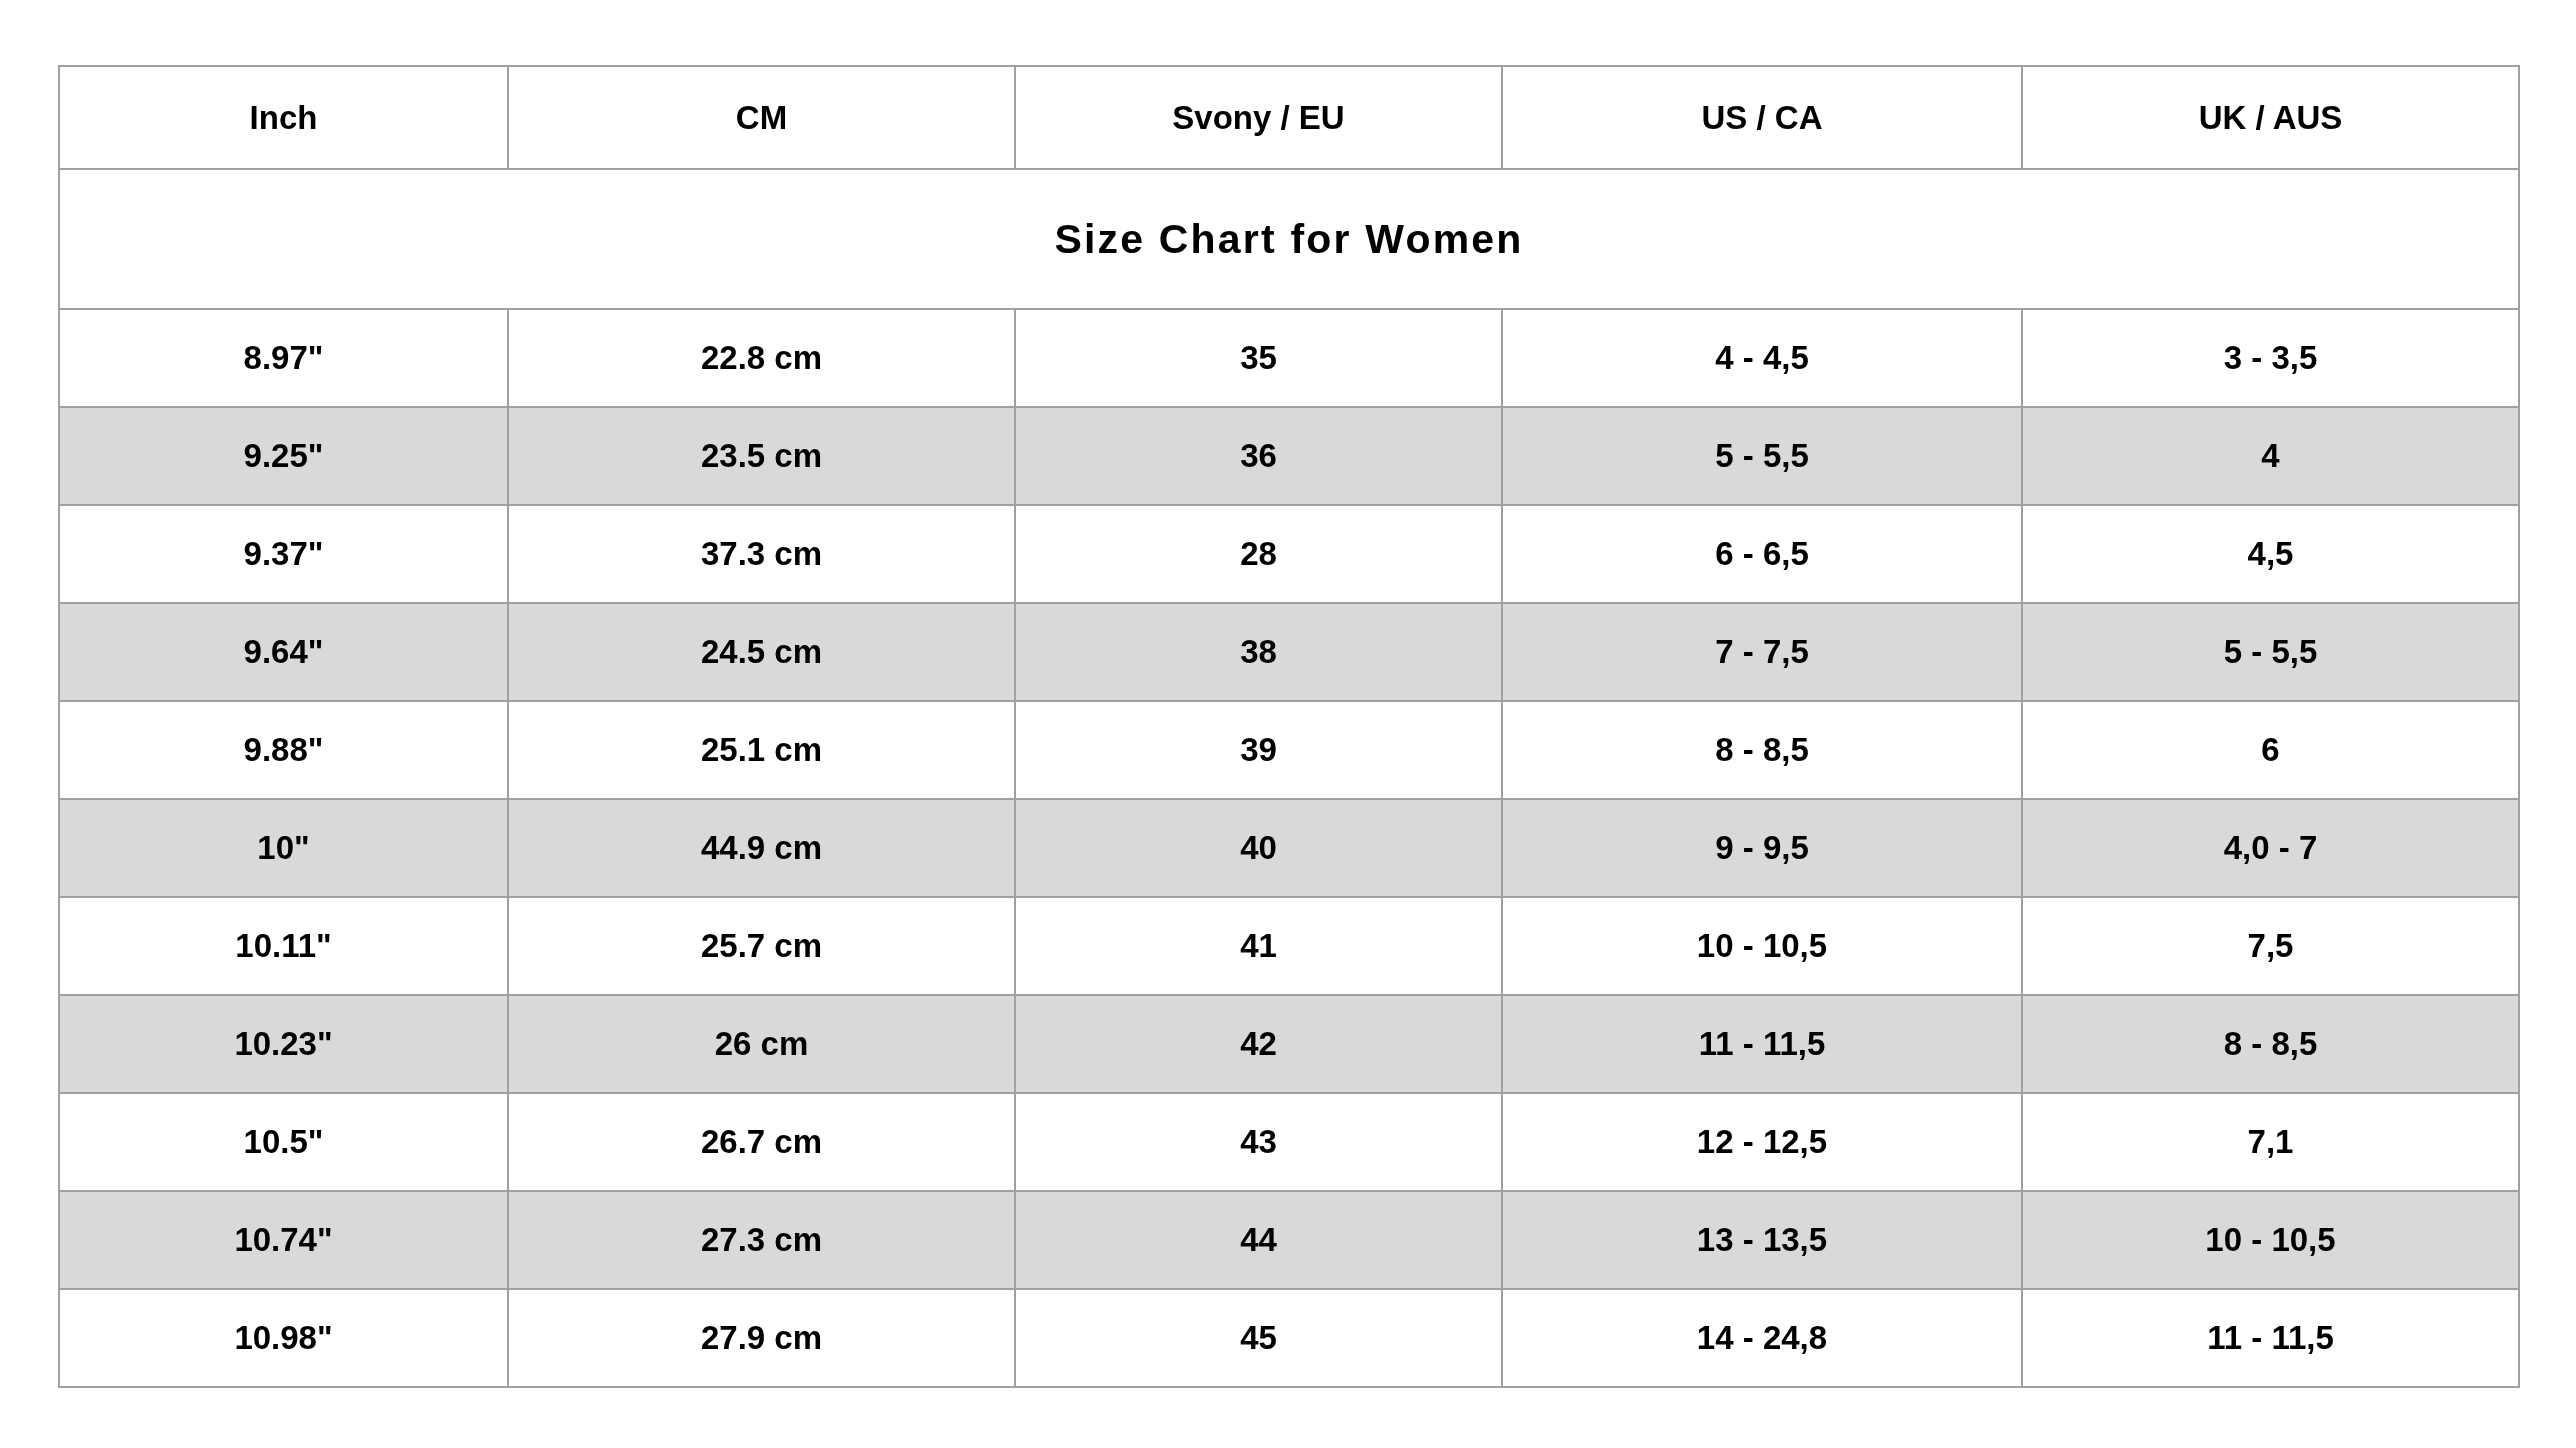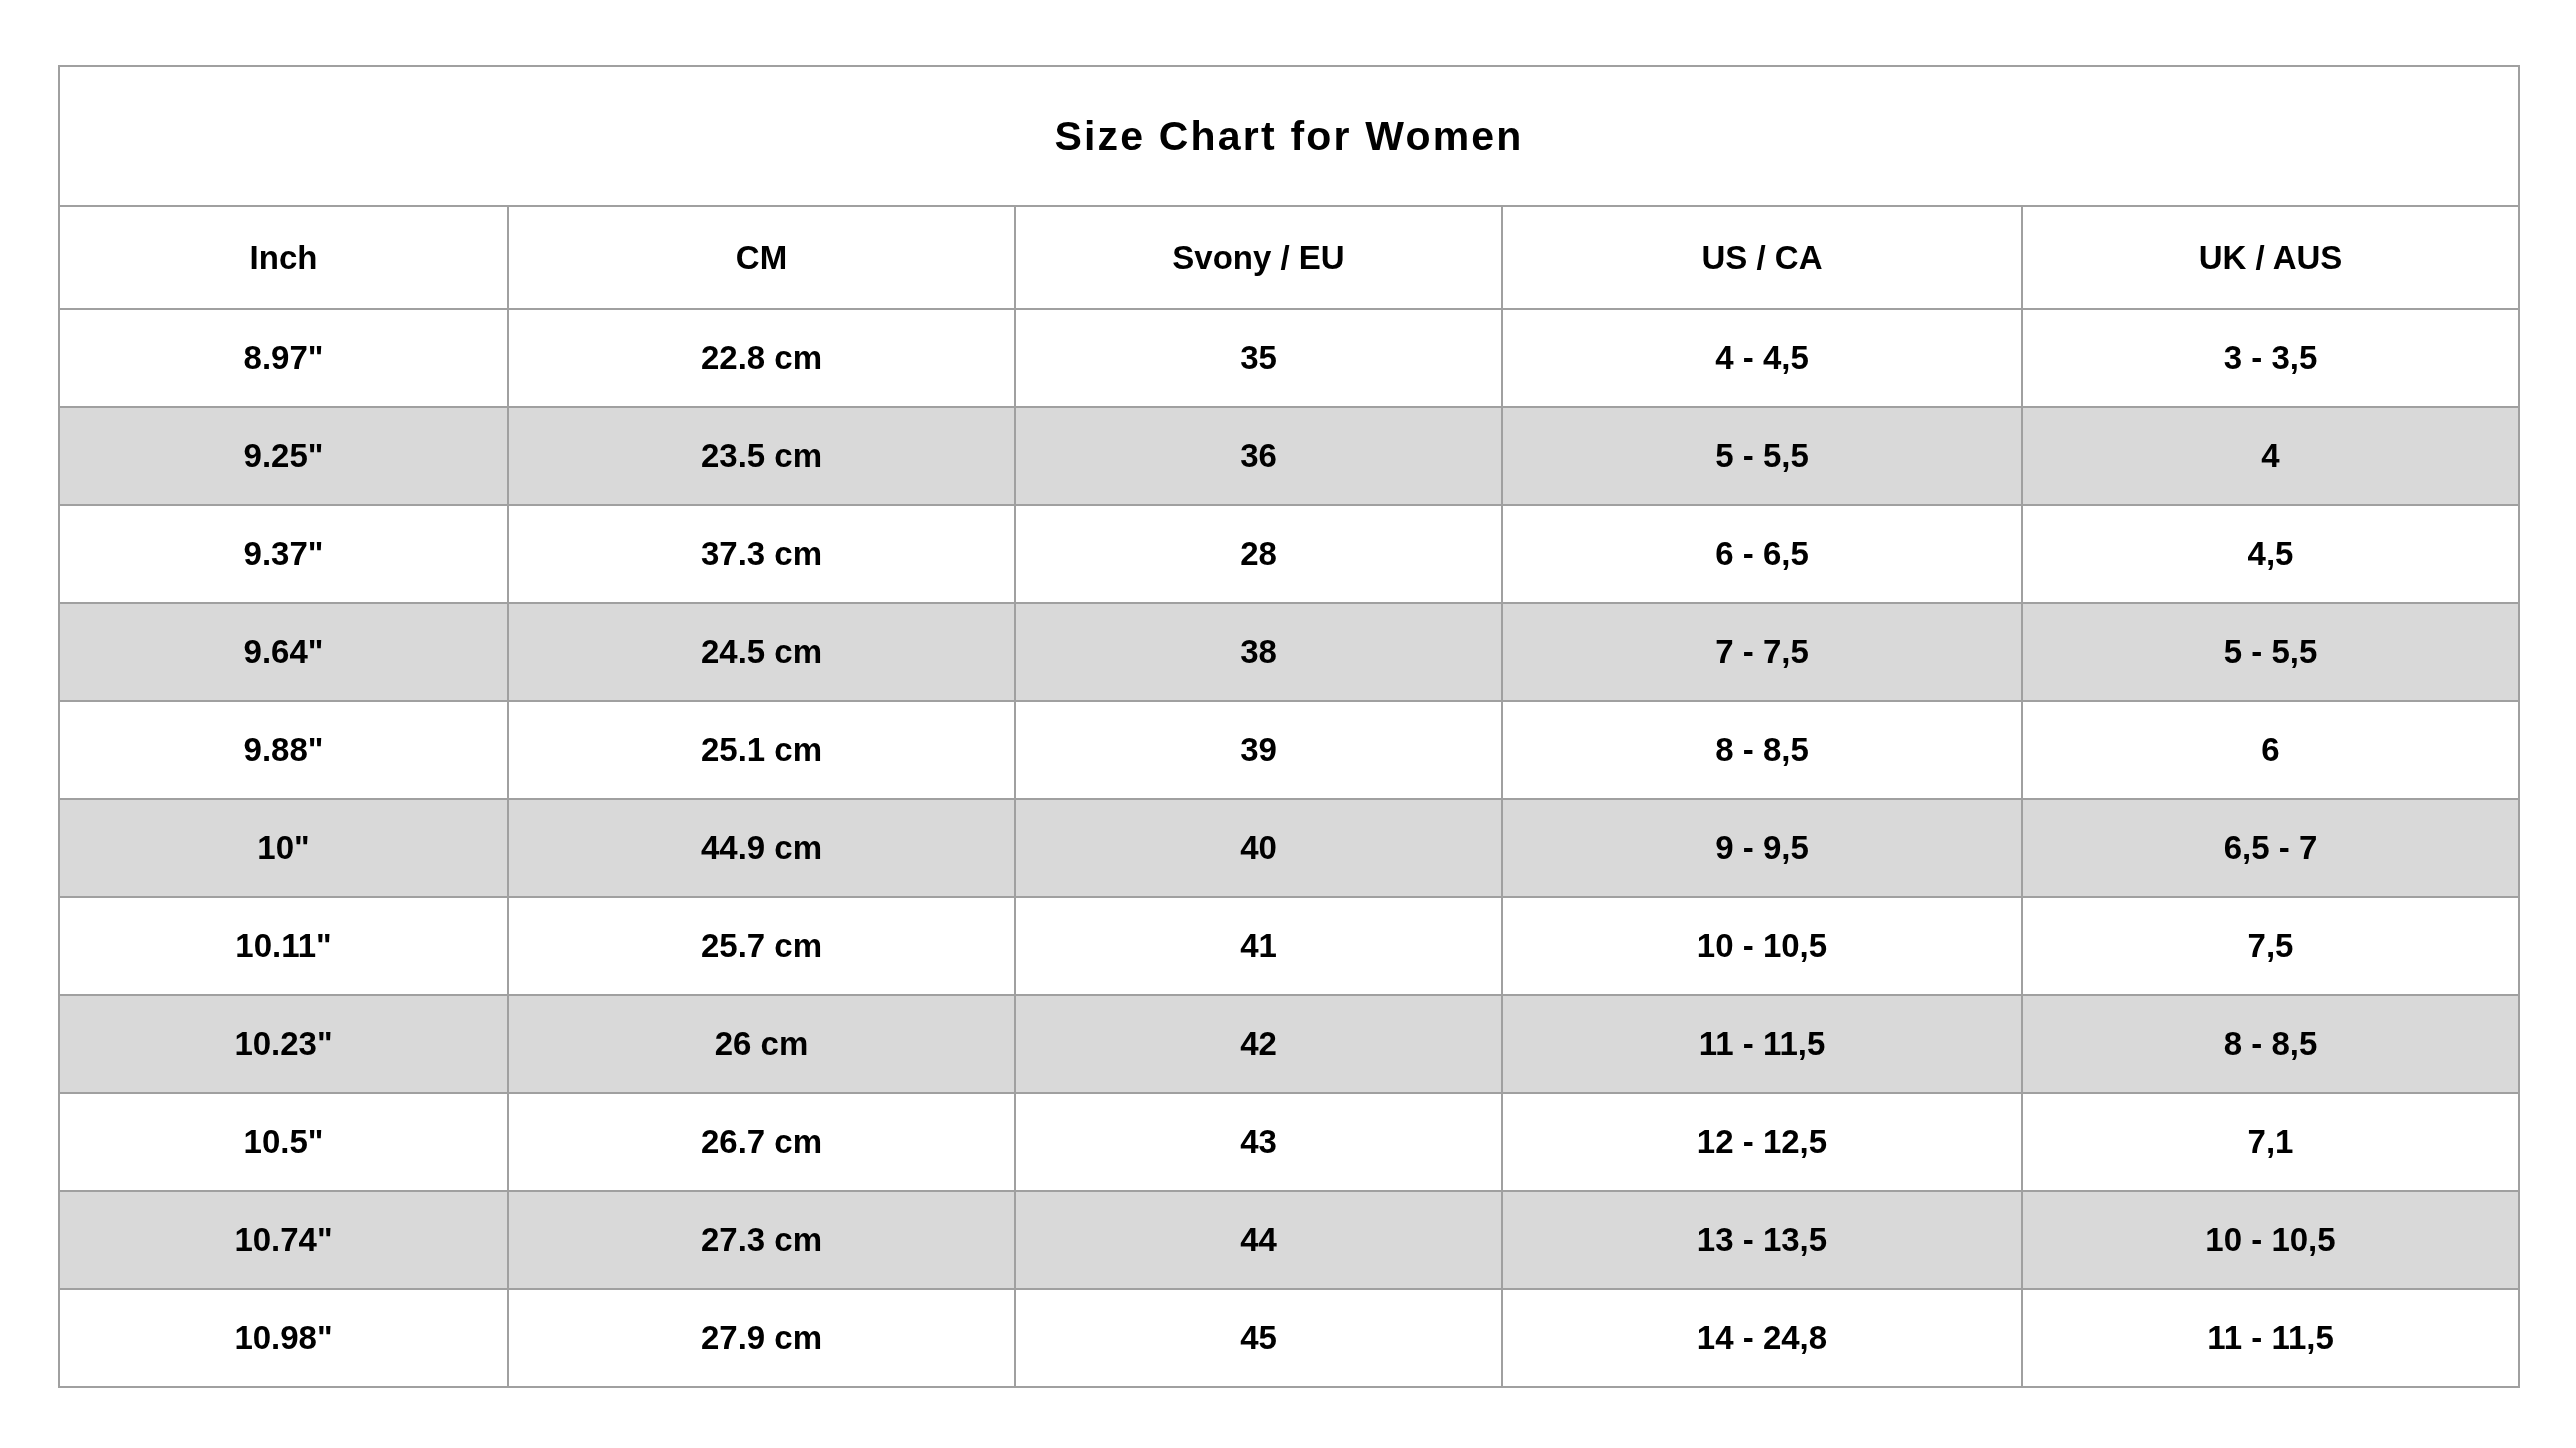--- a/index.html
+++ b/index.html
@@ -69,28 +69,28 @@
   <table class="size-chart">
     <colgroup>
       <col class="c0">
         <col class="c1">
         <col class="c2">
         <col class="c3">
         <col class="c4">
     </colgroup>
     <thead>
       <tr>
-        <td class="title-cell" colspan="5">Size Chart for Women</td>
-      </tr>
-      <tr>
         <th class="header-cell">Inch</th>
         <th class="header-cell">CM</th>
         <th class="header-cell">Svony / EU</th>
         <th class="header-cell">US / CA</th>
         <th class="header-cell">UK / AUS</th>
+      </tr>
+      <tr>
+        <td class="title-cell" colspan="5">Size Chart for Women</td>
       </tr>
     </thead>
     <tbody>
       <tr>
         <td class="data-cell">8.97"</td>
         <td class="data-cell">22.8 cm</td>
         <td class="data-cell">35</td>
         <td class="data-cell">4 - 4,5</td>
         <td class="data-cell">3 - 3,5</td>
       </tr>
@@ -120,21 +120,21 @@
         <td class="data-cell">25.1 cm</td>
         <td class="data-cell">39</td>
         <td class="data-cell">8 - 8,5</td>
         <td class="data-cell">6</td>
       </tr>
       <tr class="shaded">
         <td class="data-cell">10"</td>
         <td class="data-cell">44.9 cm</td>
         <td class="data-cell">40</td>
         <td class="data-cell">9 - 9,5</td>
-        <td class="data-cell">6,5 - 7</td>
+        <td class="data-cell">4,0 - 7</td>
       </tr>
       <tr>
         <td class="data-cell">10.11"</td>
         <td class="data-cell">25.7 cm</td>
         <td class="data-cell">41</td>
         <td class="data-cell">10 - 10,5</td>
         <td class="data-cell">7,5</td>
       </tr>
       <tr class="shaded">
         <td class="data-cell">10.23"</td>

